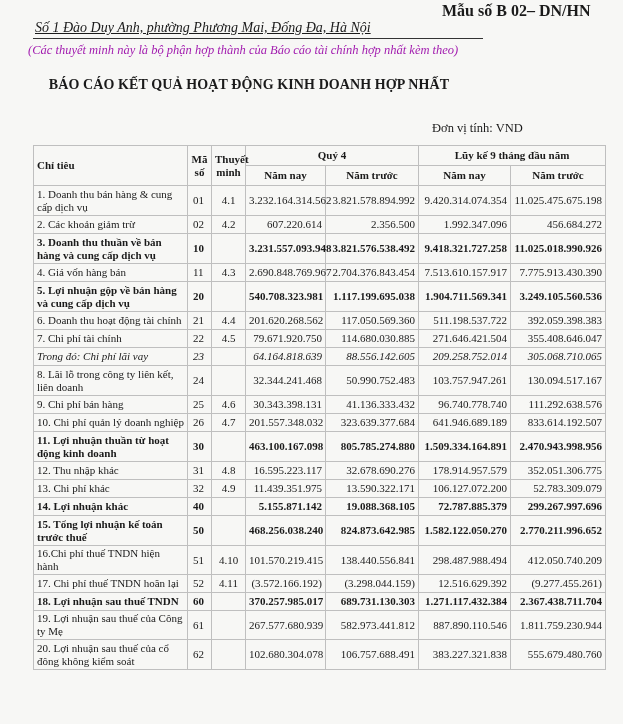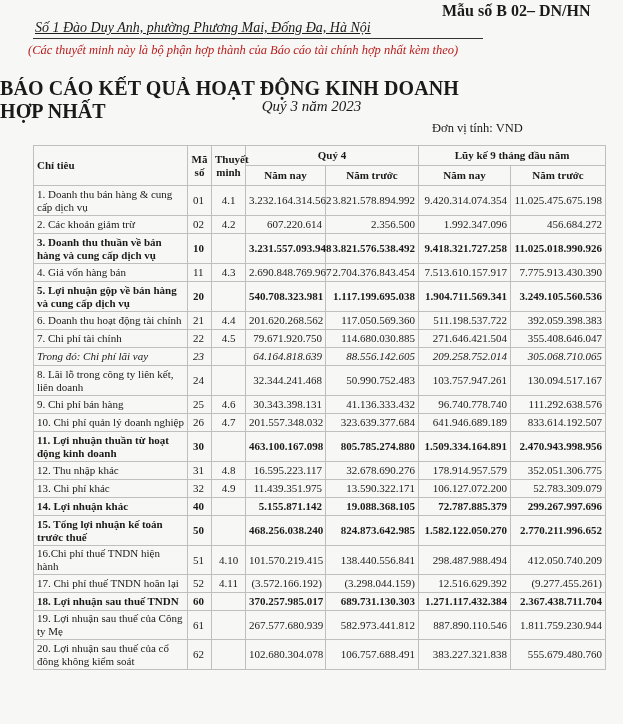--- a/index.html
+++ b/index.html
@@ -21,25 +21,25 @@
   }
   .address {
     position:absolute; left:35px; top:20px;
     font-size:14px; font-style:italic; text-decoration:underline;
   }
   .hline {
     position:absolute; left:33px; top:38px; width:450px; height:1px; background:#333;
   }
   .note {
     position:absolute; left:28px; top:43px;
-    font-size:12.5px; font-style:italic; color:#b91c1c;
+    font-size:12.5px; font-style:italic; color:#a21caf;
   }
   .title {
-    position:absolute; left:0; width:498px; top:77px; text-align:left;
-    font-size:20px; font-weight:bold; letter-spacing:0.1px;
+    position:absolute; left:0; width:498px; top:77px; text-align:center;
+    font-size:14px; font-weight:bold; letter-spacing:0.1px;
   }
   .subtitle {
     position:absolute; left:0; width:623px; top:98px; text-align:center;
     font-size:15px; font-style:italic;
   }
   .unit {
     position:absolute; left:432px; top:121px;
     font-size:12.5px; 
   }
   table.fs {
@@ -67,21 +67,20 @@
 </style>
 </head>
 <body>
 
 <div class="page">
   <div class="form-no">Mẫu số B 02– DN/HN</div>
   <div class="address">Số 1 Đào Duy Anh, phường Phương Mai, Đống Đa, Hà Nội</div>
   <div class="hline"></div>
   <div class="note">(Các thuyết minh này là bộ phận hợp thành của Báo cáo tài chính hợp nhất kèm theo)</div>
   <div class="title">BÁO CÁO KẾT QUẢ HOẠT ĐỘNG KINH DOANH HỢP NHẤT</div>
-  <div class="subtitle">Quý 3 năm 2023</div>
   <div class="unit">Đơn vị tính: VND</div>
 
   <table class="fs">
     <colgroup>
       <col style="width:154px">
       <col style="width:24px">
       <col style="width:34px">
       <col style="width:80px">
       <col style="width:93px">
       <col style="width:92px">

